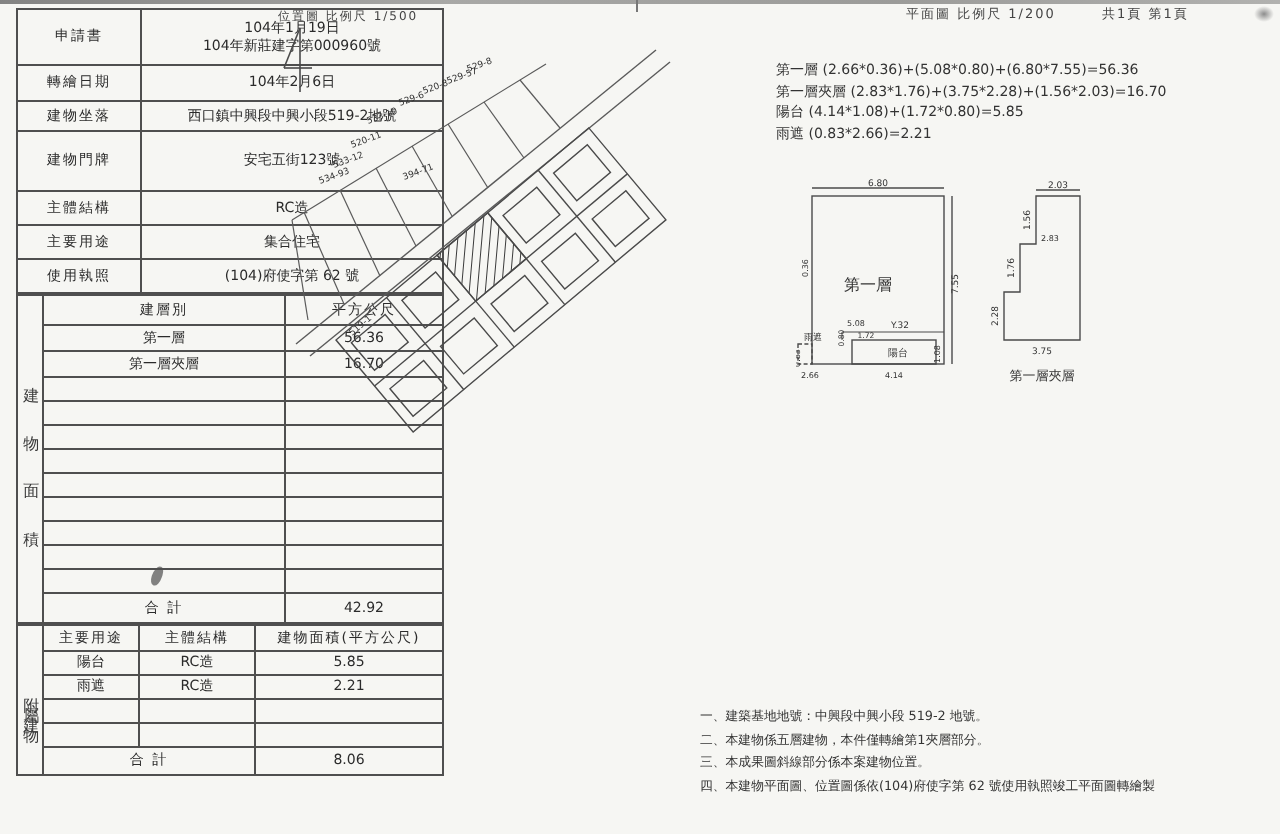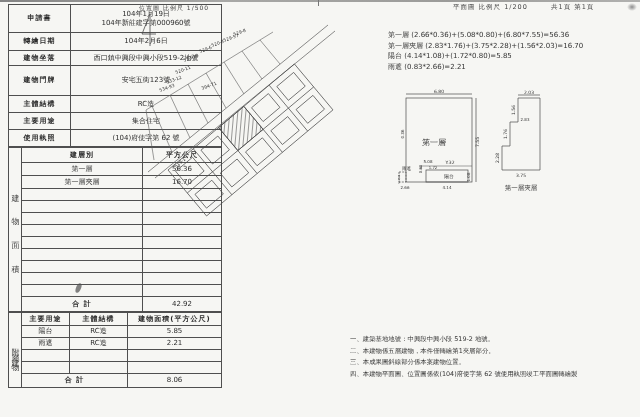--- a/index.html
+++ b/index.html
@@ -14,35 +14,35 @@
   .corner-mark{position:absolute;top:3px;left:627px;width:10px;height:8px;
     background:radial-gradient(ellipse at center,#8c8c8c 0%,rgba(140,140,140,0) 70%);}
   .smudge{position:absolute;top:283px;left:76px;width:5px;height:10px;background:#5a5a5a;
     border-radius:60% 40% 55% 45%;transform:rotate(18deg);opacity:.75;}
 
   
   .left-col{position:absolute;left:8px;top:4px;width:214px;}
   table{border-collapse:collapse;width:214px;table-layout:fixed;}
   td{border:1px solid #4f4f4f;font-size:7px;text-align:center;vertical-align:middle;
      padding:0 2px;line-height:1.15;overflow:hidden;}
-  .lbl{letter-spacing:1px;font-weight:bold;}
+  .lbl{letter-spacing:1px;}
   .val{white-space:pre-line;}
   .vert{width:13px;padding:0;}
   .vert div{writing-mode:vertical-rl;text-orientation:upright;margin:0 auto;
      font-size:8px;color:#3a3a3a;}
   .vert-area div{letter-spacing:24px;padding-top:10px;}
   .vert-annex div{letter-spacing:5px;padding-top:4px;}
   .num{text-align:center;}
 
   
   .scale-left{position:absolute;left:139px;top:4px;font-size:6px;color:#444;letter-spacing:1px;}
   .scale-right{position:absolute;left:453px;top:3px;font-size:6.5px;color:#444;letter-spacing:1px;}
   .page-info{position:absolute;left:551px;top:3px;font-size:6.5px;color:#444;letter-spacing:1px;}
   .calc{position:absolute;left:388px;top:30px;width:252px;font-size:7px;line-height:10.5px;color:#333;}
-  .notes{position:absolute;left:350px;top:334px;width:288px;font-size:6.4px;line-height:11.5px;color:#333;}
+  .notes{position:absolute;left:350px;top:353px;width:288px;font-size:6.4px;line-height:11.5px;color:#333;}
   .applicant{position:absolute;left:8px;top:400px;font-size:7.5px;color:#333;letter-spacing:1px;margin-top:20px;}
   svg text{fill:#333;}
 </style>
 </head>
 <body>
 
 <div class="doc">
   <div class="top-edge"></div>
   <div class="fold-tick"></div>
   <div class="corner-mark"></div>

